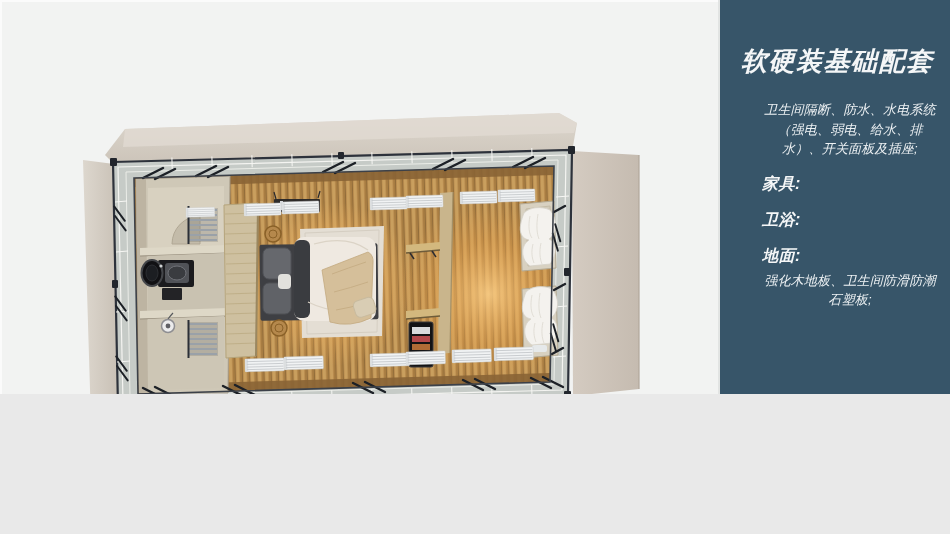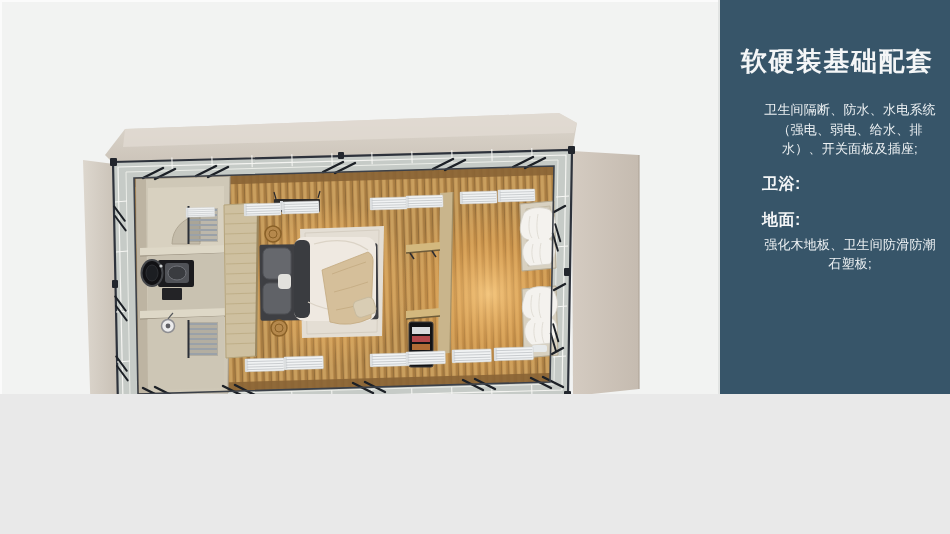--- a/index.html
+++ b/index.html
@@ -1,17 +1,17 @@
 <!DOCTYPE html>
 <html><head>
 <meta charset="utf-8">
 <style>
   html,body{margin:0;padding:0;background:#e9e9e9;}
   .stage{position:relative;width:950px;height:394px;overflow:hidden;background:#f2f3f2;
-         font-family:"Liberation Sans","DejaVu Sans",sans-serif;}
+         font-family:"Liberation Sans","DejaVu Sans",sans-serif;font-style:italic;}
   .canvas{position:absolute;left:0;top:0;width:718px;height:534px;background:#f2f3f2;
           border-top:2px solid #fbfbfb;border-left:2px solid #fbfbfb;box-sizing:border-box;}
   .plan{display:block;width:718px;height:534px;}
   .sidebar{position:absolute;right:0;top:0;bottom:0;width:232px;background:#375569;
            border-left:2px solid #e2e4e3;box-sizing:border-box;color:#f4f6f7;}
   .panel-title{margin:46px 12px 24px 21px;font-size:26px;line-height:30px;
                font-weight:bold;letter-spacing:1.5px;}
   .sections{margin:0 10px 0 42px;}
   .spec{margin-bottom:15px;}
   .spec h2{font-size:16px;font-weight:bold;margin:0 0 4px;letter-spacing:.5px;}
@@ -340,20 +340,21 @@
     </svg>
   </div>
 
   <aside class="sidebar">
     <h1 class="panel-title">软硬装基础配套</h1>
     <div class="sections">
       <section class="spec">
         <p>卫生间隔断、防水、水电系统（强电、弱电、给水、排水）、开关面板及插座;</p>
       </section>
       <section class="spec">
+        <h2>家具:</h2>
       </section>
       <section class="spec">
         <h2>卫浴:</h2>
       </section>
       <section class="spec">
         <h2>地面:</h2>
         <p>强化木地板、卫生间防滑防潮石塑板;</p>
       </section>
     </div>
   </aside>

